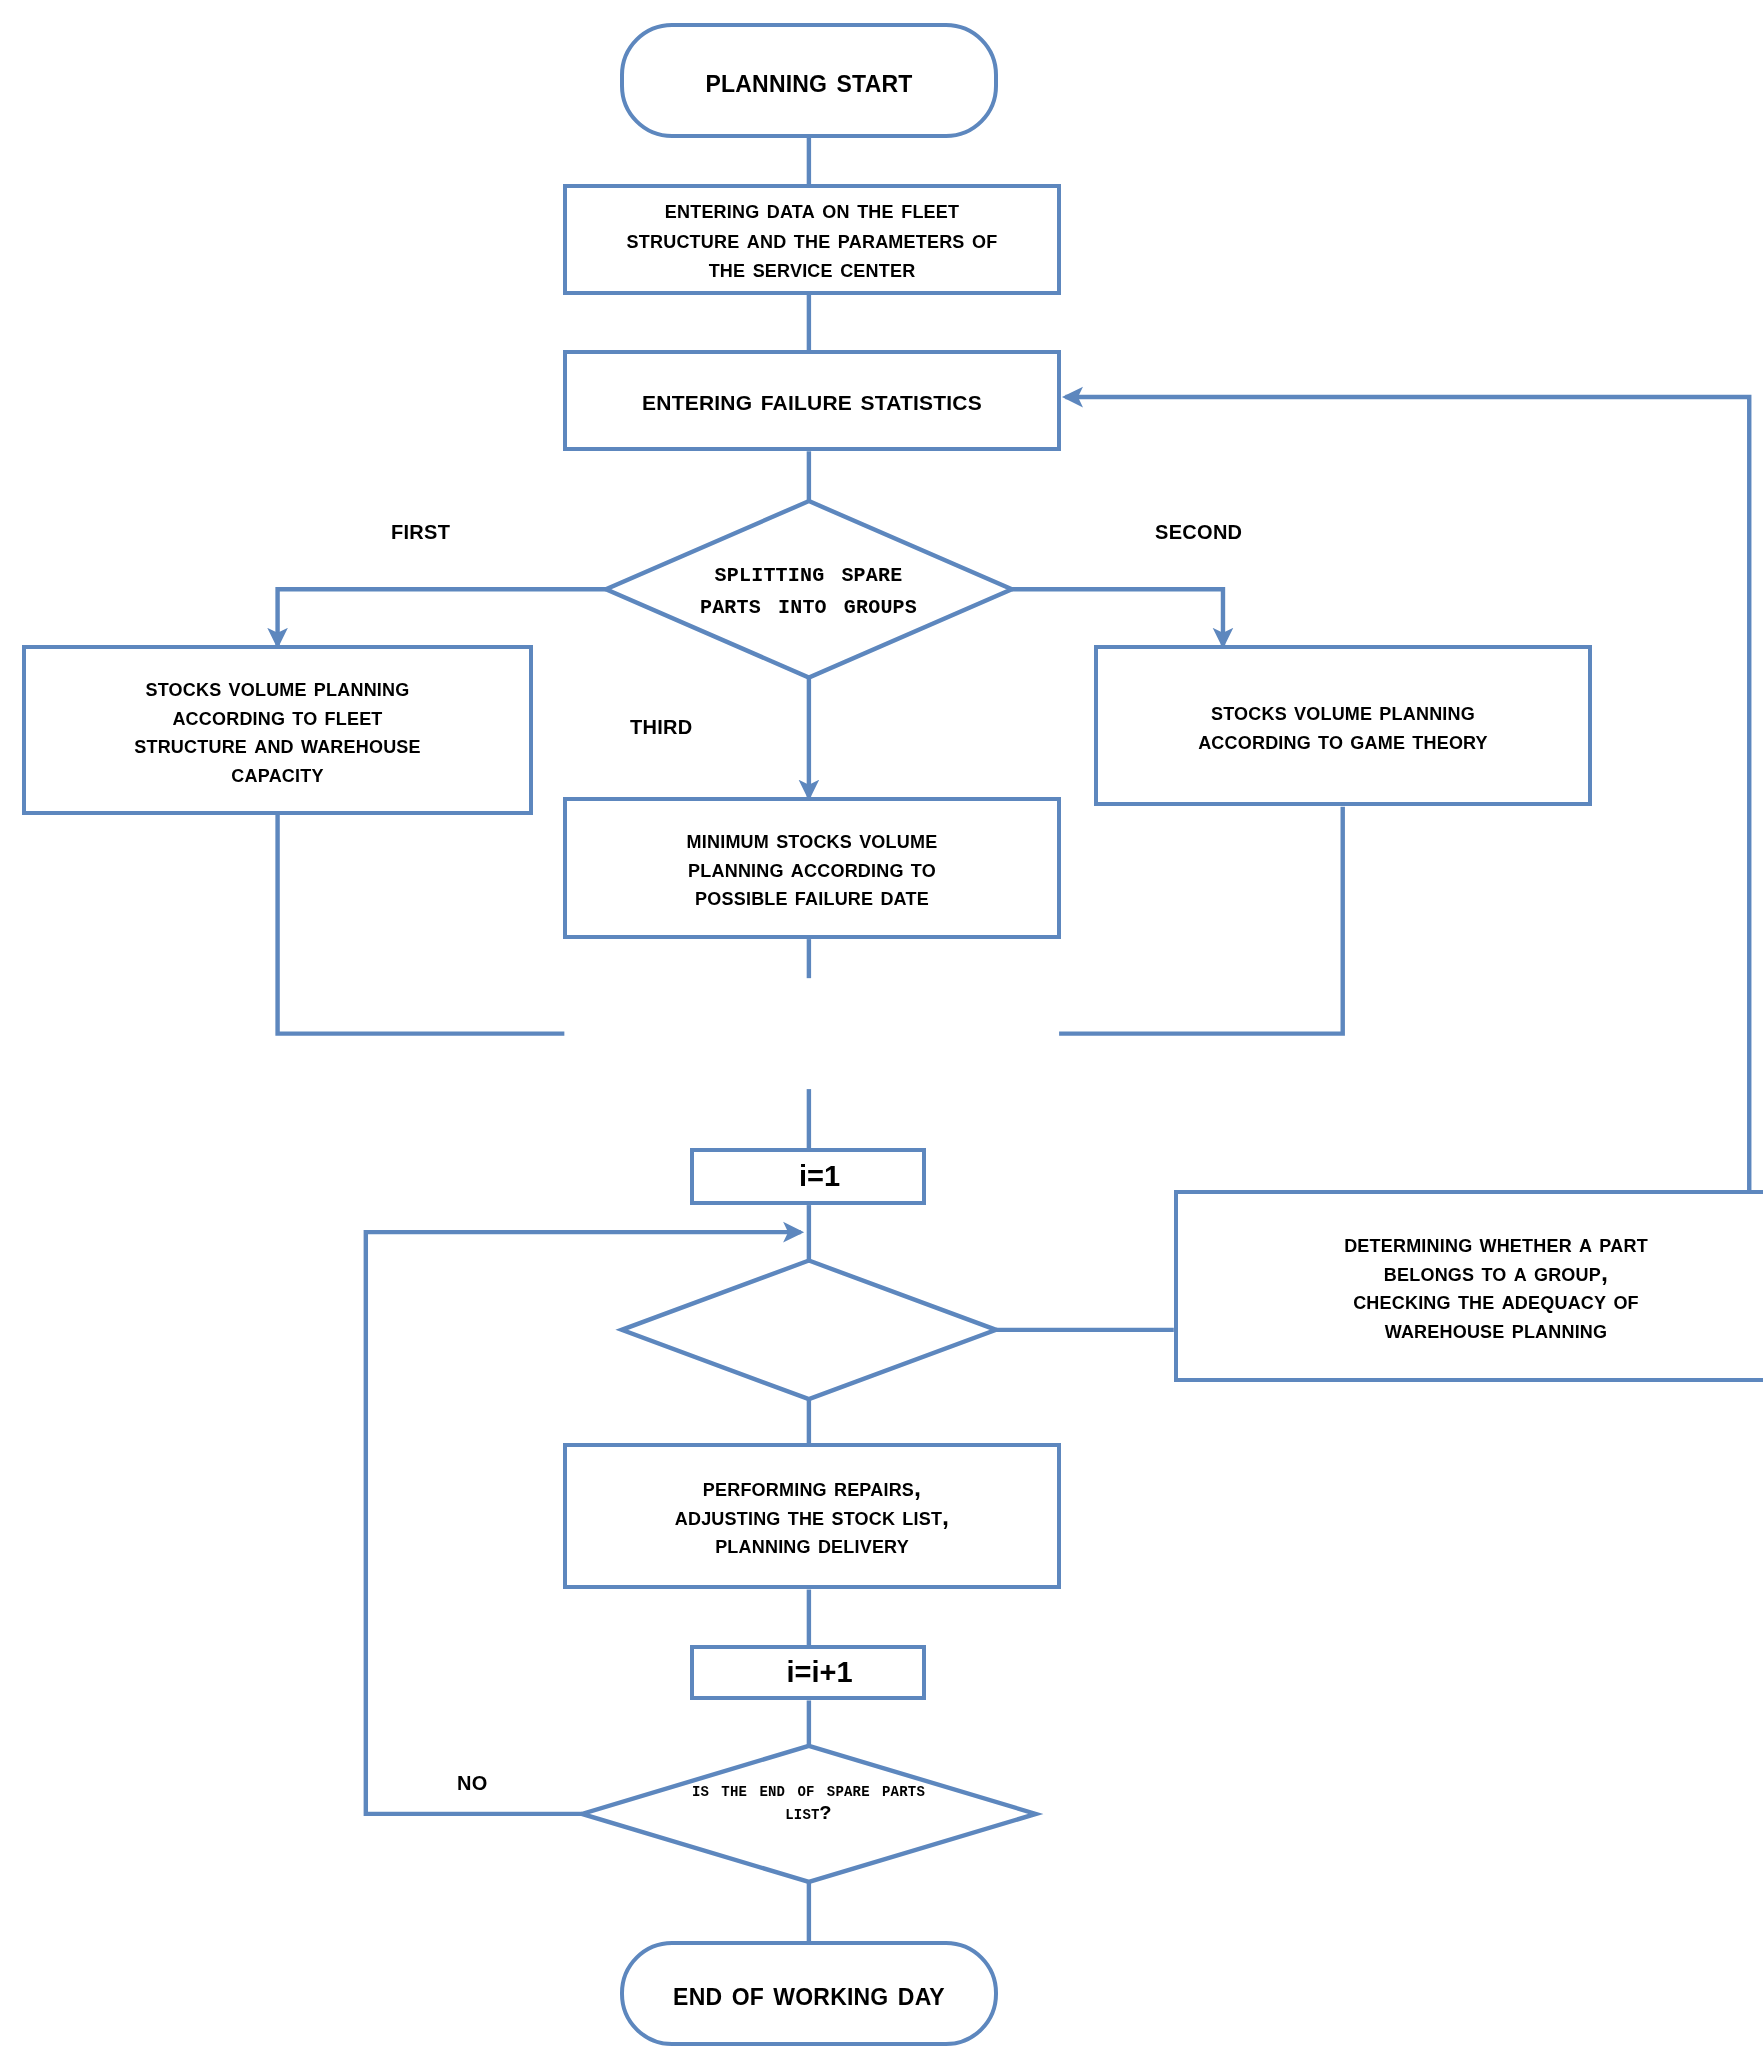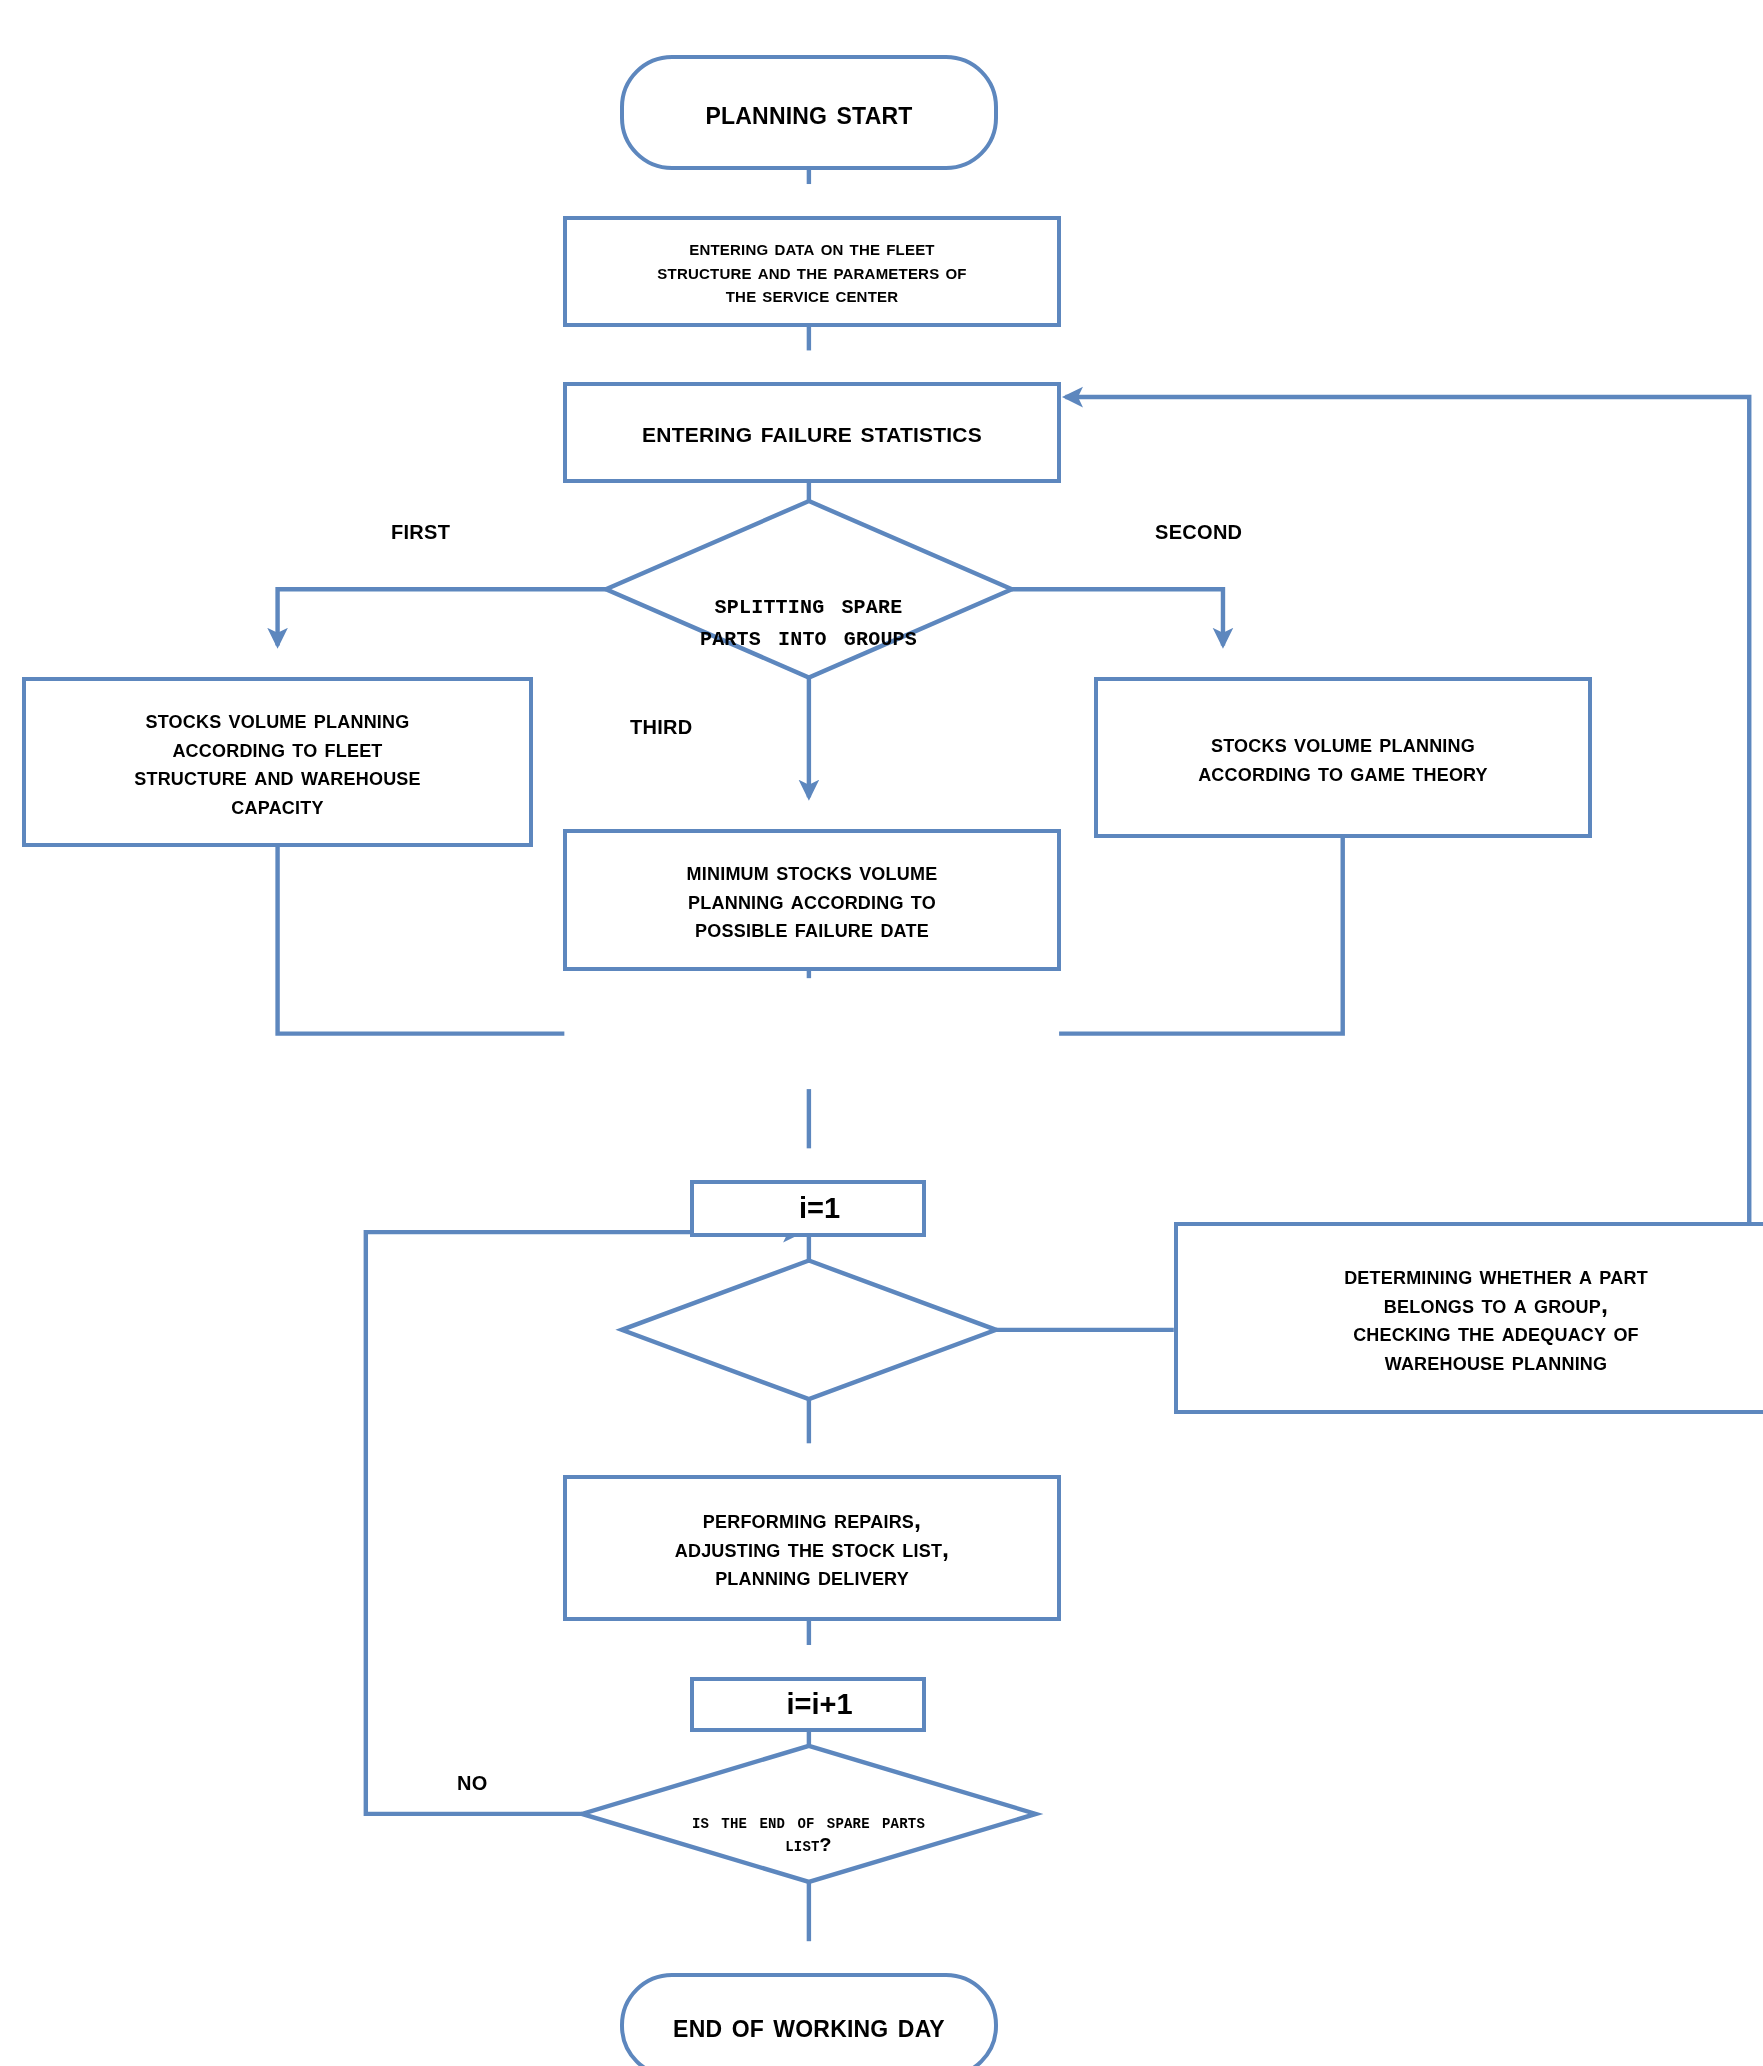--- a/index.html
+++ b/index.html
@@ -26,21 +26,20 @@
   }
   .node {
     position: absolute;
     box-sizing: border-box;
     display: flex;
     align-items: center;
     justify-content: center;
     text-align: center;
     color: #000000;
     z-index: 3;
-    margin-top: 32px;
   }
   .node-text {
     display: block;
     width: 100%;
     padding: 0 8.8px;
     box-sizing: border-box;
     font-variant: small-caps;
     text-transform: lowercase;
     font-weight: bold;
     letter-spacing: 0.2px;
@@ -58,21 +57,21 @@
   }
   
   .process {
     border: 4.4px solid #5D87BE;
     background: #ffffff;
   }
   .process .node-text {
     font-size: 25px;
   }
   .process.small-text .node-text {
-    font-size: 21px;
+    font-size: 26px;
   }
   .process.large-text .node-text {
     font-size: 30px;
   }
   
   .plain .node-text {
     font-variant: normal;
     text-transform: none;
     font-size: 29px;
     letter-spacing: 0px;

